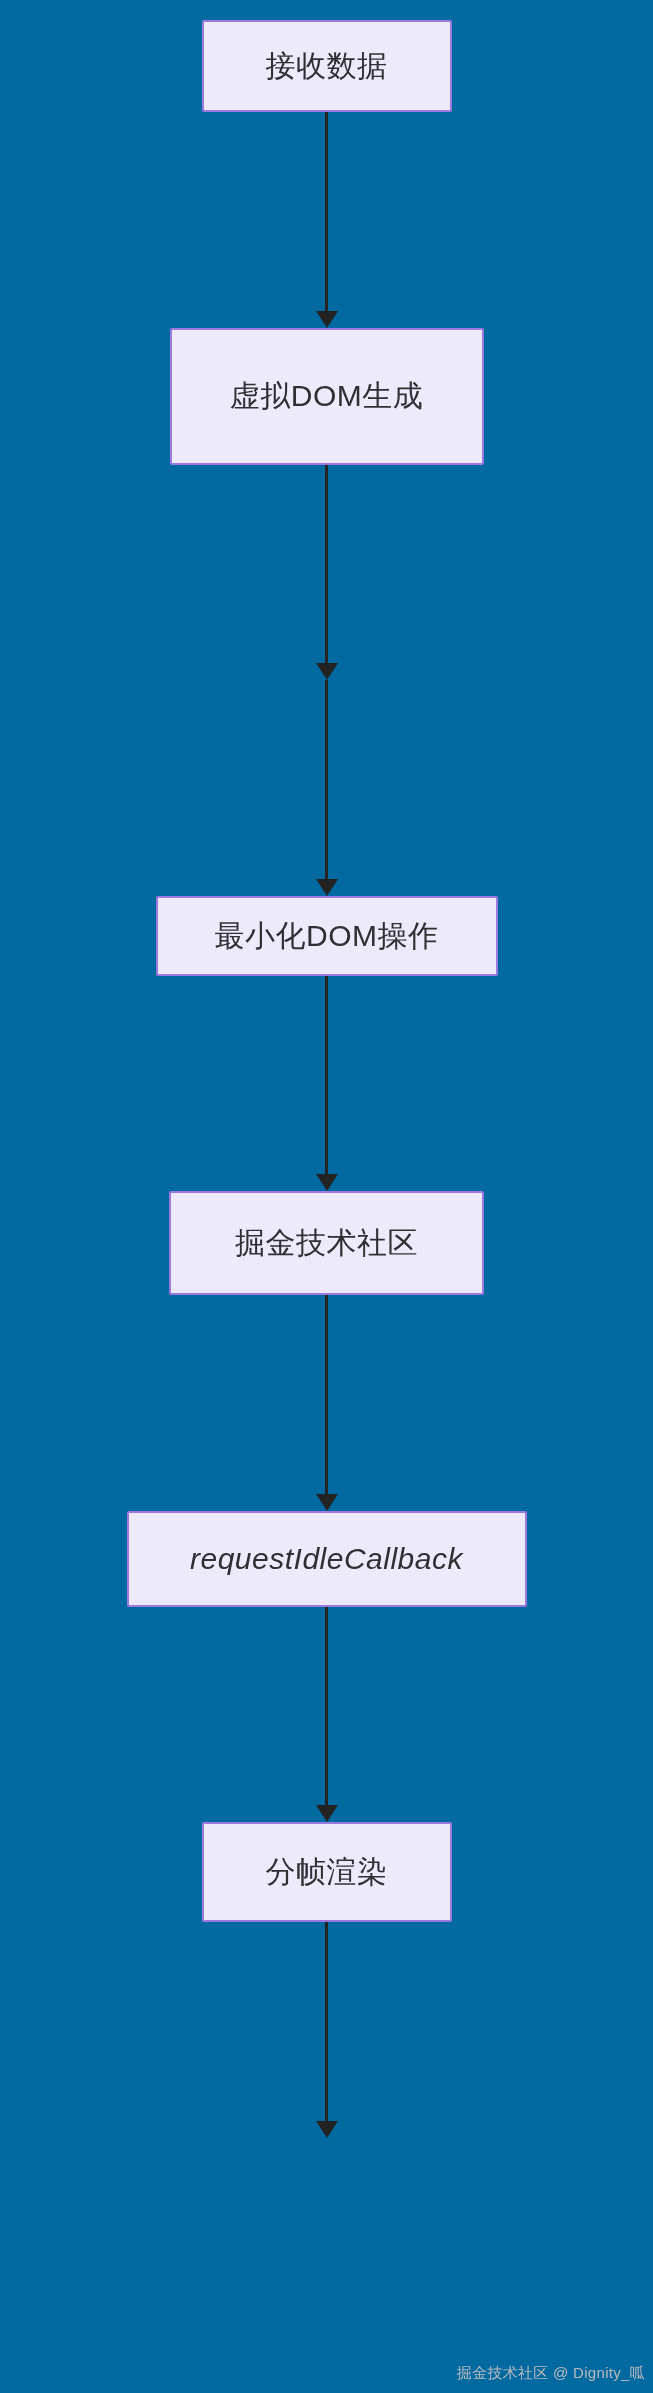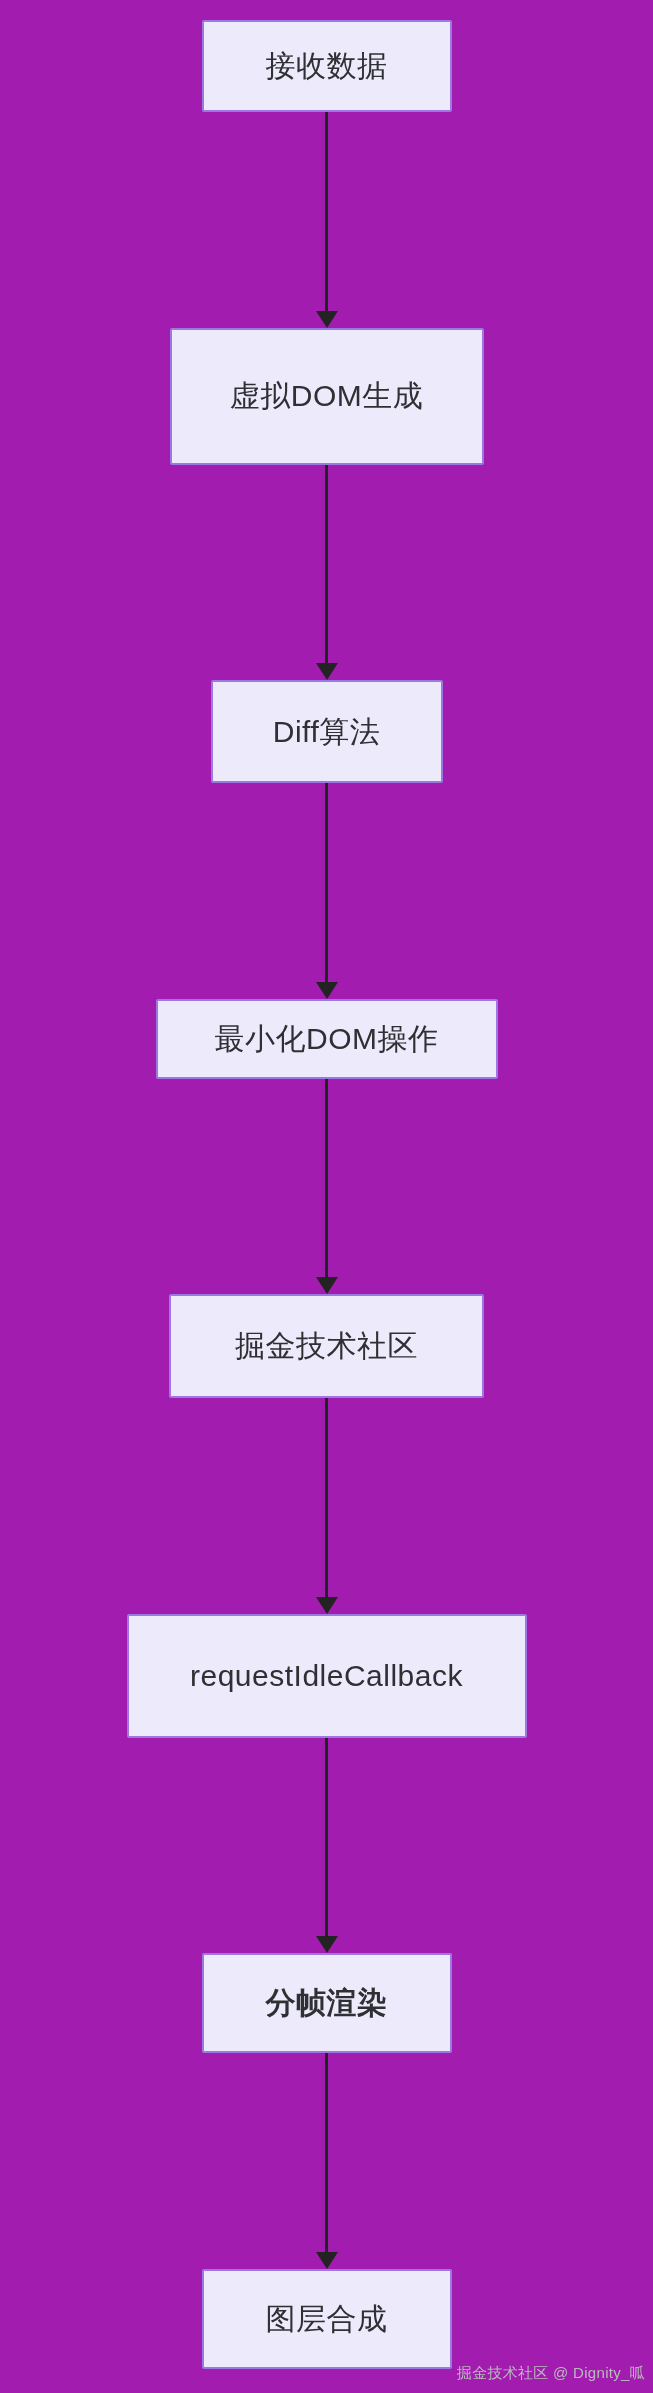--- a/index.html
+++ b/index.html
@@ -8,21 +8,21 @@
     padding: 0;
     background: #ffffff;
   }
   body {
     font-family: "Liberation Sans", "DejaVu Sans", sans-serif;
   }
   #canvas {
     position: relative;
     width: 653px;
     height: 2393px;
-    background: #a21caf;
+    background: #0369a1;
     overflow: hidden;
   }
   .flow {
     position: absolute;
     left: 0;
     top: 0;
     width: 653px;
     display: flex;
     flex-direction: column;
     align-items: center;
@@ -85,53 +85,47 @@
         <div class="stem"></div>
         <div class="head"></div>
       </div>
       <div class="node" style="width: 314px; height: 137px;">
         <span class="node-label">虚拟DOM生成</span>
       </div>
       <div class="connector" style="height: 215.571px;">
         <div class="stem"></div>
         <div class="head"></div>
       </div>
-      <div class="node" style="width: 232px; height: 103px;">
-        <span class="node-label">Diff算法</span>
-      </div>
       <div class="connector" style="height: 215.571px;">
         <div class="stem"></div>
         <div class="head"></div>
       </div>
       <div class="node" style="width: 342px; height: 80px;">
         <span class="node-label">最小化DOM操作</span>
       </div>
       <div class="connector" style="height: 215.571px;">
         <div class="stem"></div>
         <div class="head"></div>
       </div>
       <div class="node" style="width: 315px; height: 104px;">
         <span class="node-label">掘金技术社区</span>
       </div>
       <div class="connector" style="height: 215.571px;">
         <div class="stem"></div>
         <div class="head"></div>
       </div>
-      <div class="node" style="width: 400px; height: 124px;">
+      <div class="node" style="width: 400px; height: 96px; font-style: italic;">
         <span class="node-label">requestIdleCallback</span>
       </div>
       <div class="connector" style="height: 215.571px;">
         <div class="stem"></div>
         <div class="head"></div>
       </div>
-      <div class="node" style="width: 250px; height: 100px; font-weight: bold;">
+      <div class="node" style="width: 250px; height: 100px;">
         <span class="node-label">分帧渲染</span>
       </div>
       <div class="connector" style="height: 215.571px;">
         <div class="stem"></div>
         <div class="head"></div>
       </div>
-      <div class="node" style="width: 250px; height: 100px;">
-        <span class="node-label">图层合成</span>
-      </div>
     </div>
   <div class="watermark" style="right: 8px; bottom: 10px;">掘金技术社区 @ Dignity_呱</div>
 </div>
 
 </body></html>

